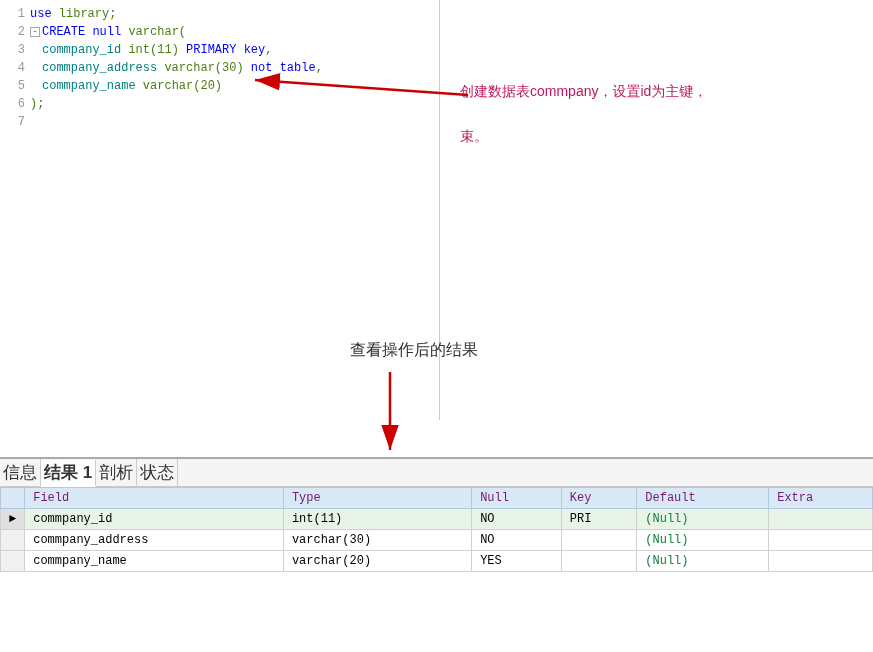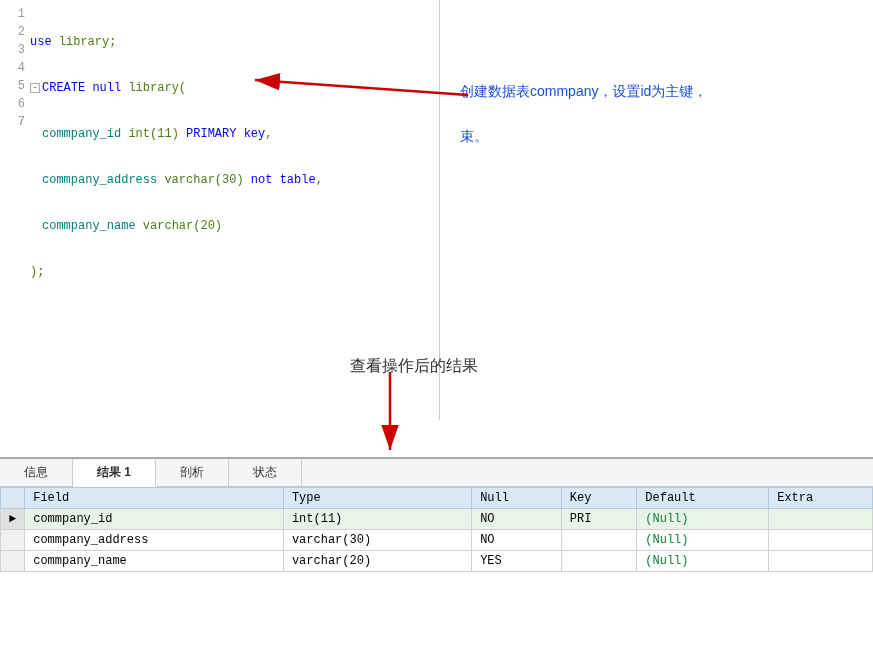--- a/index.html
+++ b/index.html
@@ -43,21 +43,20 @@
       left: 30px;
       top: 5px;
       font-size: 12px;
       line-height: 18px;
     }
 
     .code-line {
       display: flex;
       align-items: center;
       white-space: pre;
-      margin-top: 28px;
     }
 
     .fold-icon {
       display: inline-block;
       width: 10px;
       height: 10px;
       border: 1px solid #aaa;
       font-size: 9px;
       line-height: 9px;
       text-align: center;
@@ -74,21 +73,21 @@
     .annotation-area {
       position: absolute;
       top: 80px;
       left: 460px;
       width: 380px;
     }
 
     .annotation-text {
       font-family: 'SimSun', 'Microsoft YaHei', sans-serif;
       font-size: 14px;
-      color: #1d4ed8;
+      color: #be185d;
       line-height: 1.6;
     }
 
     
     .arrows-overlay {
       position: absolute;
       top: 0;
       left: 0;
       width: 873px;
       height: 652px;
@@ -96,21 +95,20 @@
     }
 
     
     .annotation-bottom {
       position: absolute;
       top: 340px;
       left: 350px;
       font-family: Liberation Mono, monospace;
       font-size: 16px;
       color: #333;
-      margin-top: 16px;
     }
 
     
     .bottom-panel {
       position: absolute;
       bottom: 0;
       left: 0;
       width: 873px;
       height: 195px;
       border-top: 2px solid #aaa;
@@ -119,23 +117,23 @@
 
     .tabs-bar {
       display: flex;
       align-items: center;
       height: 28px;
       border-bottom: 1px solid #ccc;
       background: #f5f5f5;
     }
 
     .tab {
-      padding: 4px 24px;
+      padding: 4px 3px;
       font-family: 'SimSun', 'Microsoft YaHei', sans-serif;
-      font-size: 12px;
+      font-size: 17px;
       cursor: pointer;
       border-right: 1px solid #ccc;
       height: 100%;
       display: flex;
       align-items: center;
       color: #333;
     }
 
     .tab.active {
       background: #fff;
@@ -151,21 +149,21 @@
       font-size: 12px;
       font-family: 'Consolas', 'Courier New', monospace;
     }
 
     .result-table th {
       background: #d9e8f5;
       border: 1px solid #b0c8e0;
       padding: 3px 8px;
       text-align: left;
       font-weight: normal;
-      color: #000000;
+      color: #701a75;
     }
 
     .result-table td {
       border: 1px solid #d0d0d0;
       padding: 3px 8px;
       color: #000;
     }
 
     .result-table tr:first-child td {
       background: #e8f4e8;
@@ -197,21 +195,21 @@
     <div>6</div>
     <div>7</div>
   </div>
   <div class="code-lines">
 
     <div class="code-line">
       <span class="kw-blue">use </span><span class="kw-black">library;</span>
     </div>
 
     <div class="code-line">
-      <span class="fold-icon">-</span><span class="kw-blue">CREATE null</span><span class="kw-black"> library(</span>
+      <span class="fold-icon">-</span><span class="kw-blue">CREATE null</span><span class="kw-black"> varchar(</span>
     </div>
 
     <div class="code-line">
       <span style="width:12px;display:inline-block"></span><span class="kw-teal">commpany_id </span><span class="kw-black">int(11) </span><span class="kw-blue">PRIMARY key</span><span class="kw-black">,</span>
     </div>
 
     <div class="code-line">
       <span style="width:12px;display:inline-block"></span><span class="kw-teal">commpany_address </span><span class="kw-black">varchar(30) </span><span class="kw-blue">not table</span><span class="kw-black">,</span>
     </div>
 

